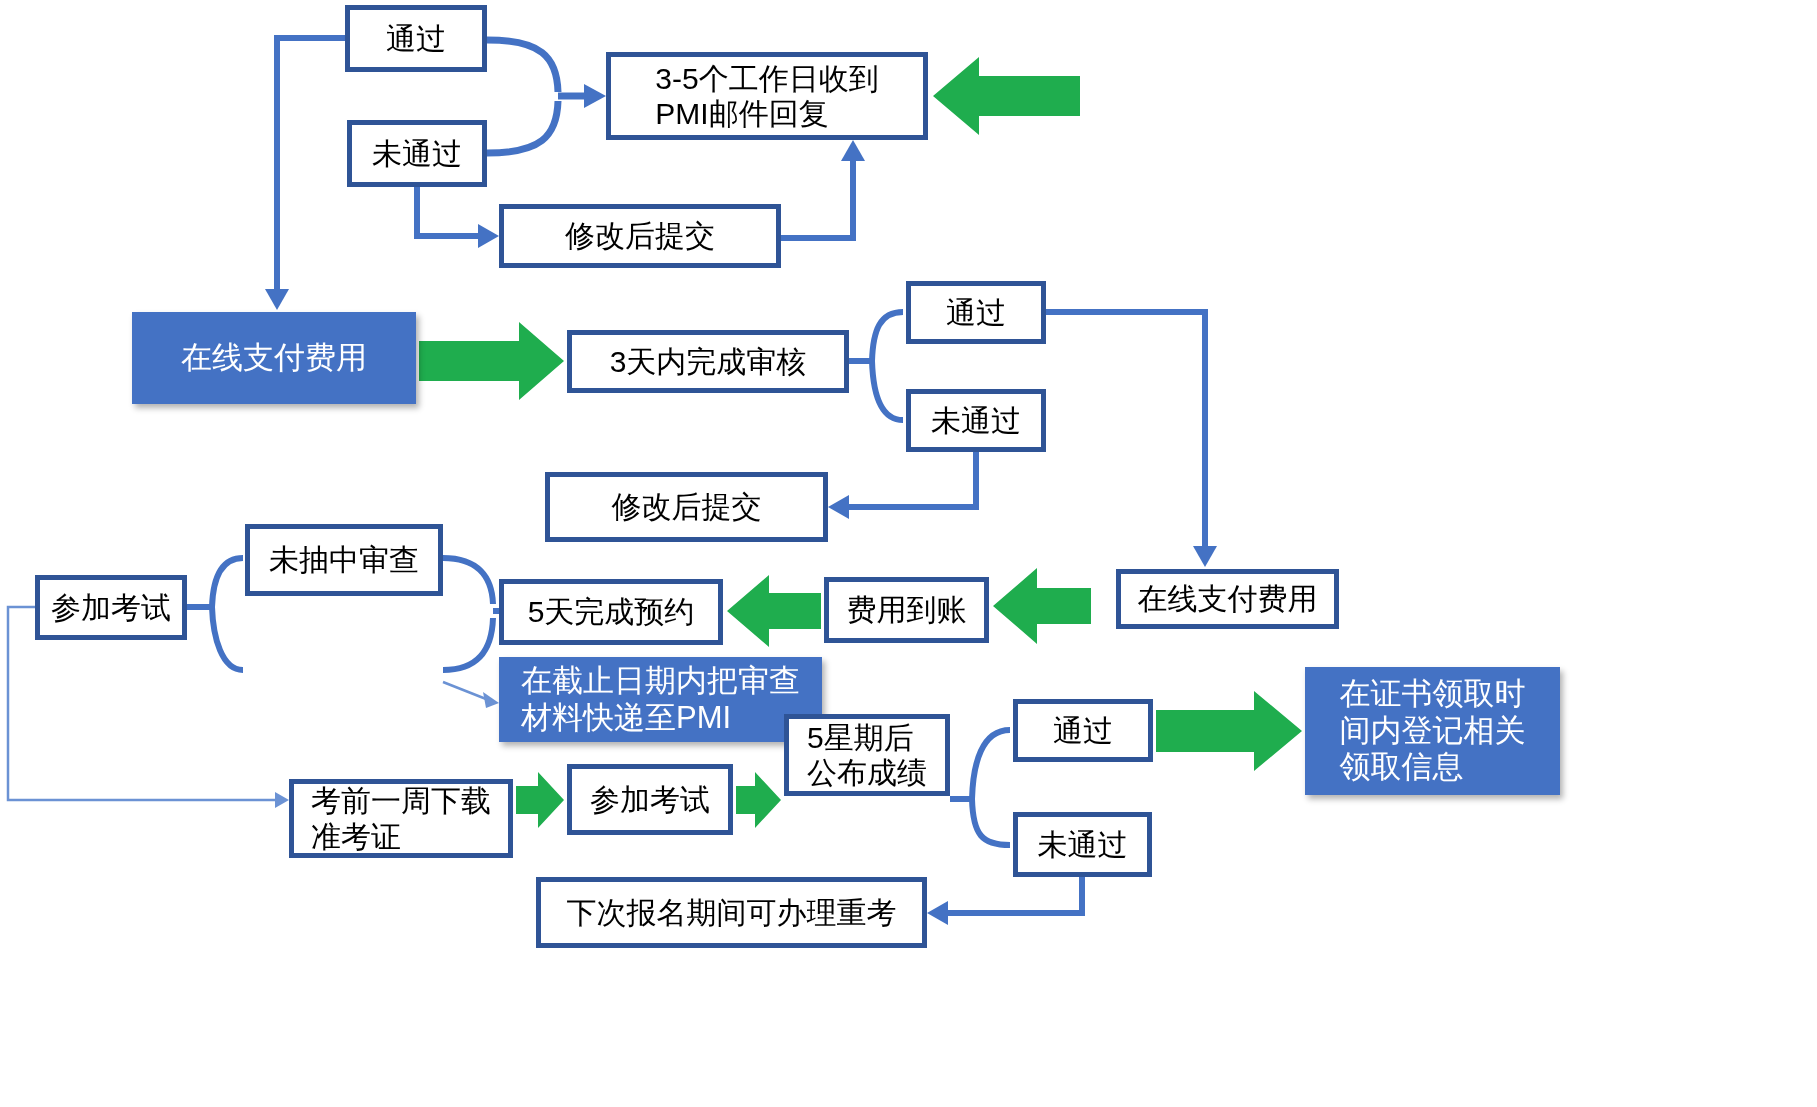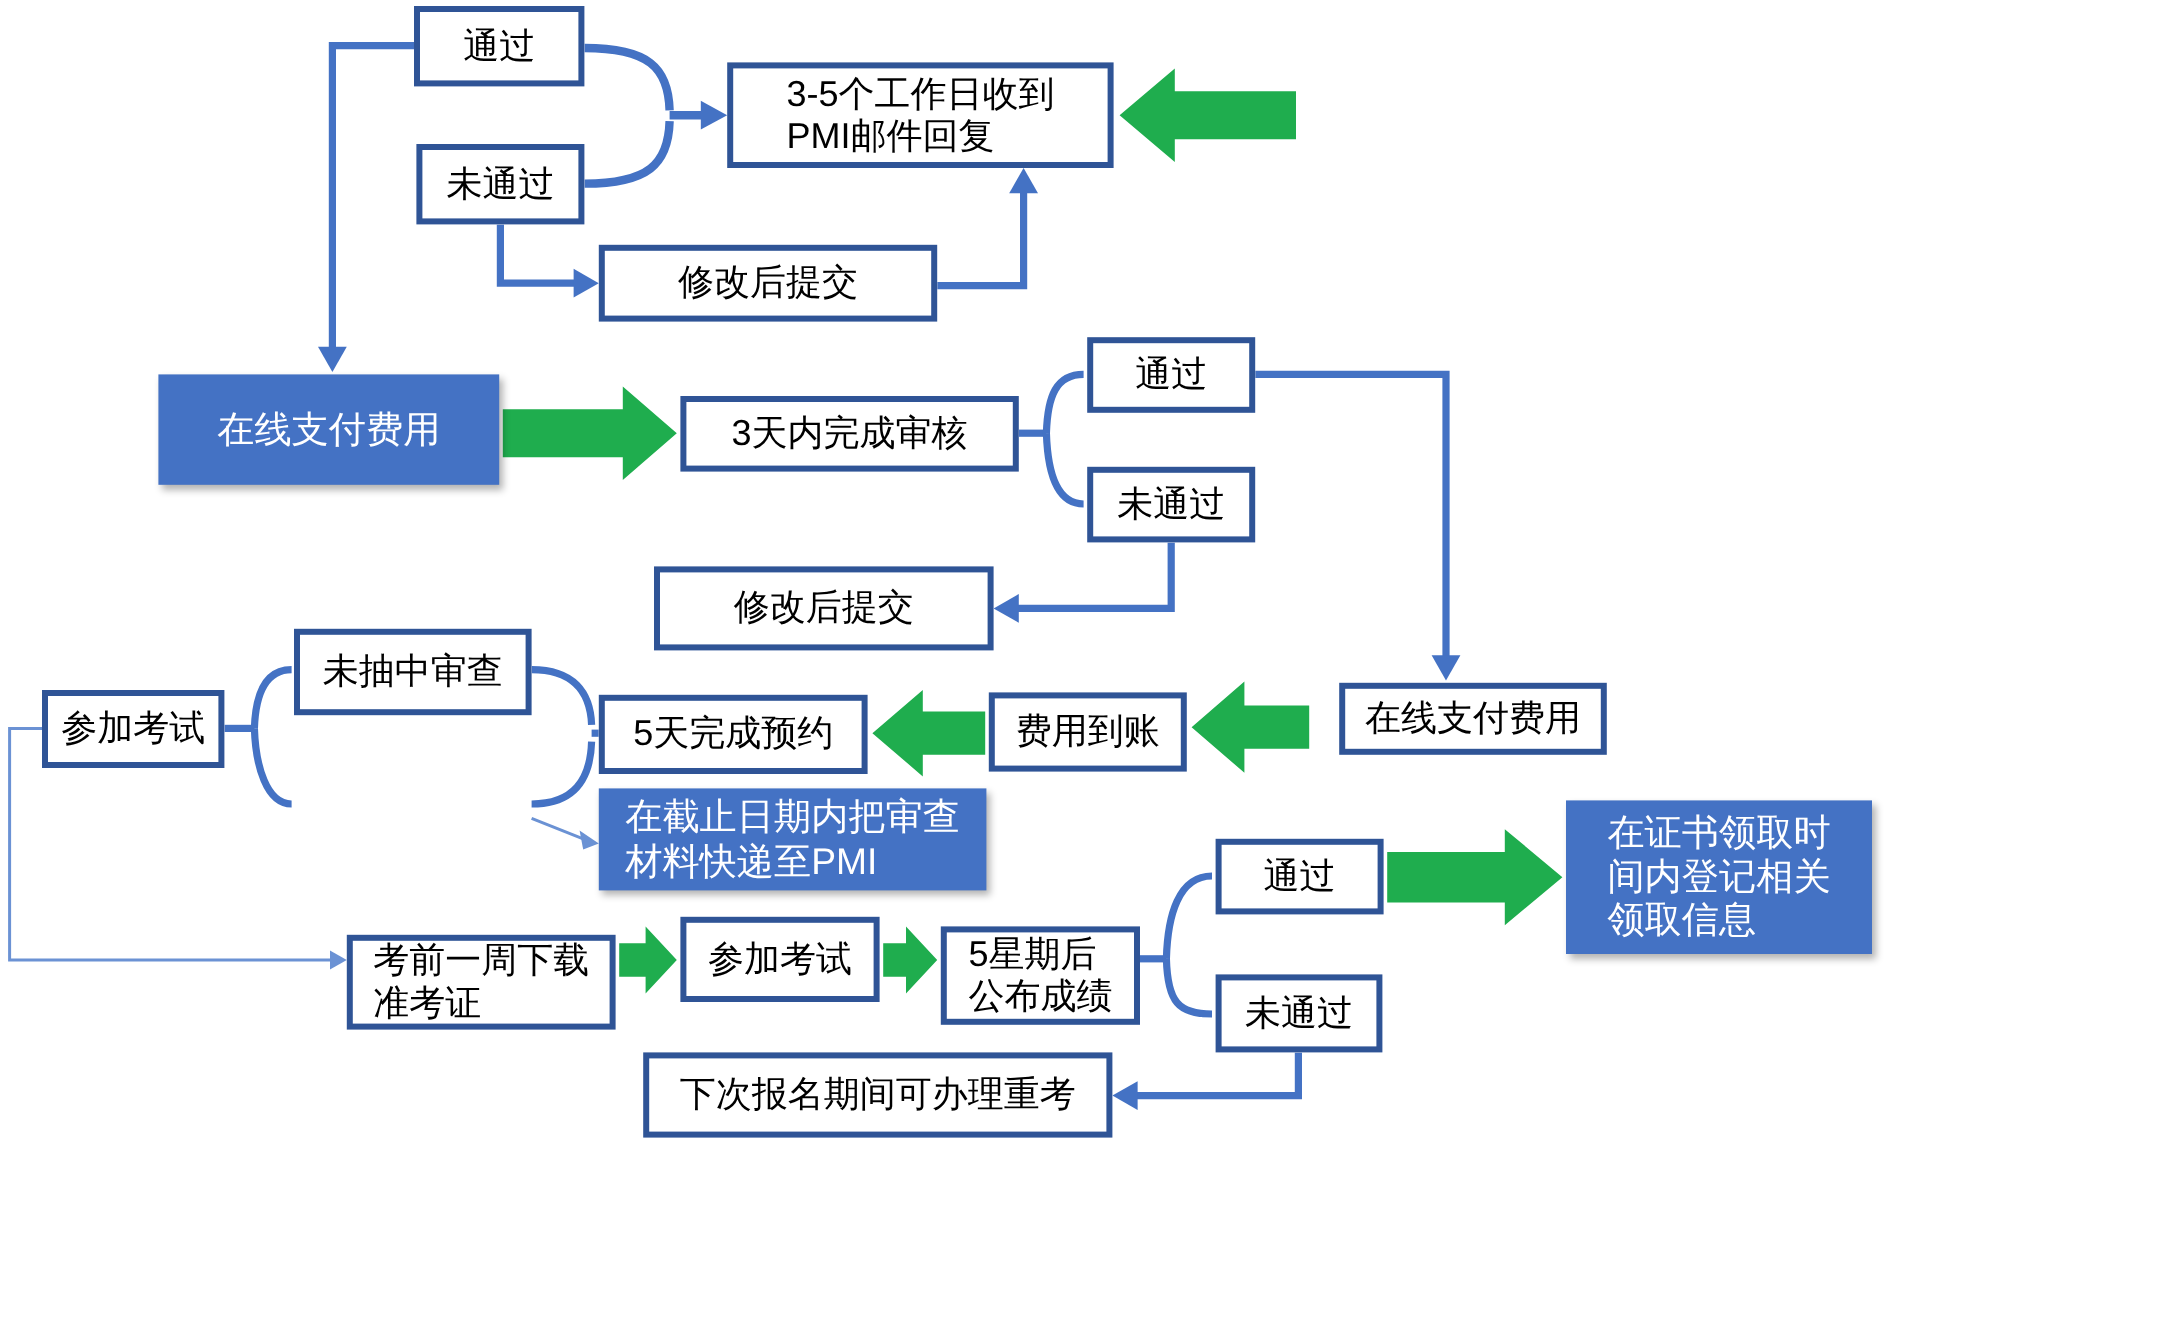--- a/index.html
+++ b/index.html
@@ -124,21 +124,21 @@
   <div class="node" style="left:1116px;top:569px;width:223px;height:60px">在线支付费用</div>
 
   <div class="node blue" style="left:499px;top:657px;width:323px;height:85px">在截止日期内把审查
 材料快递至PMI</div>
 
   <div class="node" style="left:289px;top:779px;width:224px;height:79px">考前一周下载
 准考证</div>
 
   <div class="node" style="left:567px;top:764px;width:166px;height:71px">参加考试</div>
 
-  <div class="node" style="left:784px;top:772px;width:166px;height:82px">5星期后
+  <div class="node" style="left:784px;top:714px;width:166px;height:82px">5星期后
 公布成绩</div>
 
   <div class="node" style="left:1013px;top:699px;width:140px;height:63px">通过</div>
 
   <div class="node" style="left:1013px;top:812px;width:139px;height:65px">未通过</div>
 
   <div class="node blue" style="left:1305px;top:667px;width:255px;height:128px">在证书领取时
 间内登记相关
 领取信息</div>
 

